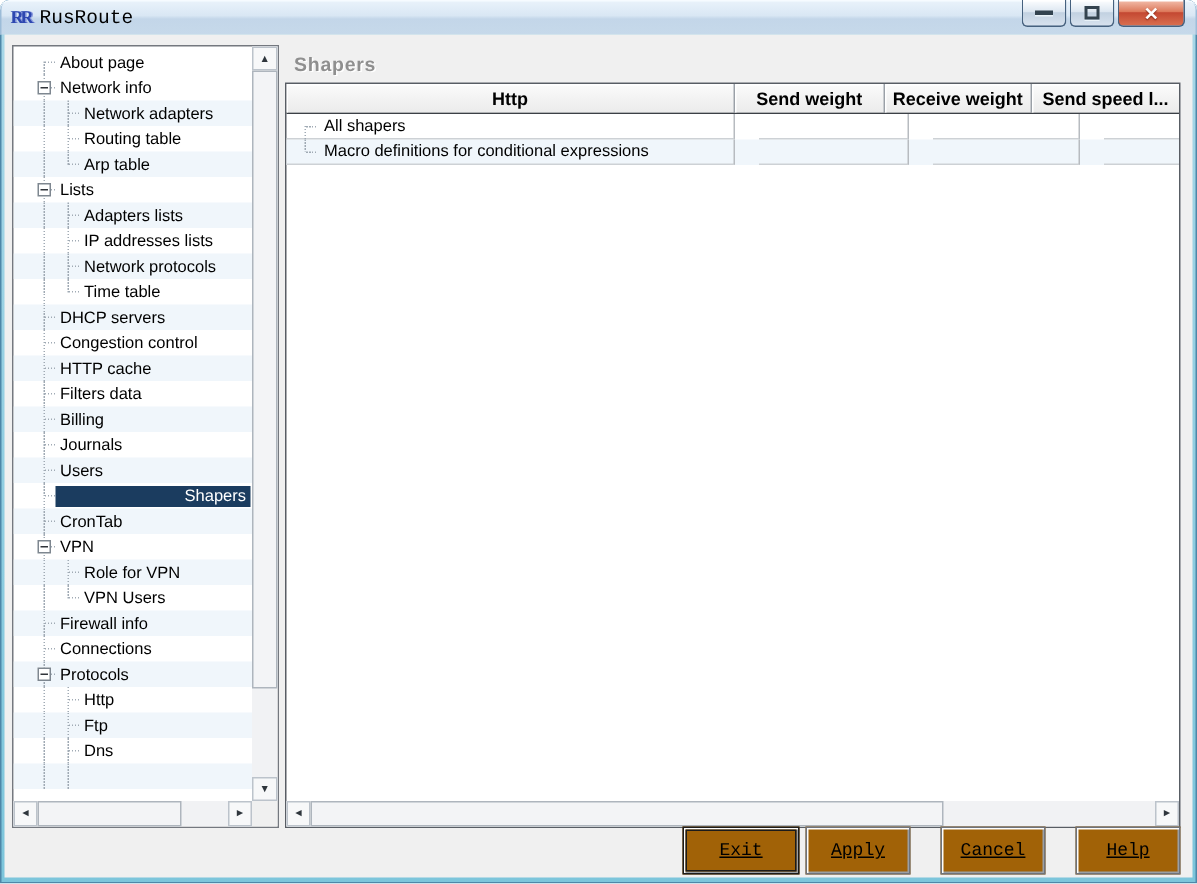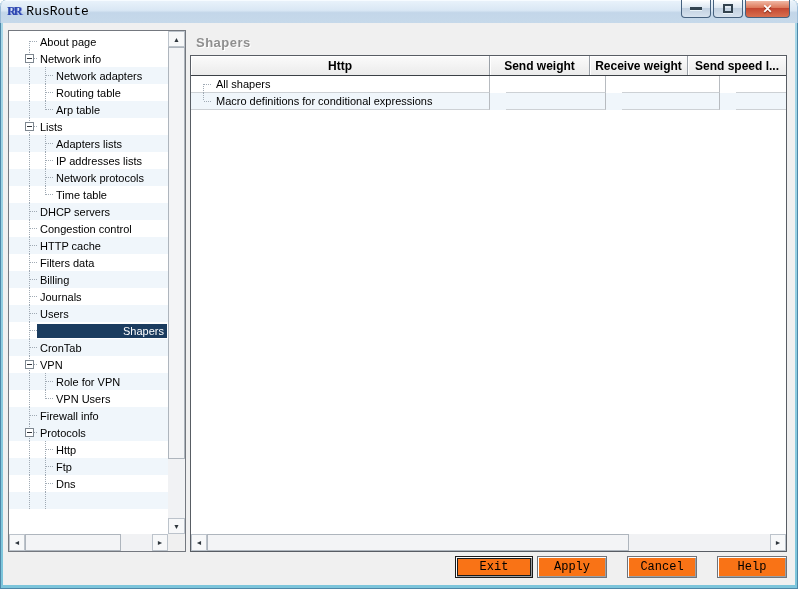--- a/index.html
+++ b/index.html
@@ -127,25 +127,25 @@
   .grid-row.r0 .gr-rail { top:8px; height:9px; }
   .grid-row.r1 .gr-rail { top:0; height:8px; }
   .gr-dash { position:absolute; left:13px; top:8px; width:8px; height:1px; background:repeating-linear-gradient(90deg,#a0aab4 0 1px,transparent 1px 2px); }
   .grid-hscroll { position:absolute; left:0; bottom:0; width:595px; height:17px; background:#f1f2f4; display:flex; }
   .grid-hscroll .sb-btn { width:16px; height:17px; }
   .grid-hscroll .hthumb { width:422px; }
 
   
   .footer { position:absolute; top:533px; right:8px; height:22px; display:flex; align-items:center; }
   .btn {
-    height:22px; background:#f97316;
+    height:32px; background:#a16207;
     border:1px solid #6f737a;
     box-shadow: inset 1px 1px 0 #fdfdfd, inset -1px -1px 0 #9b9fa4;
     display:flex; align-items:center; justify-content:center;
-    font:12px "Liberation Mono",monospace; color:#000;
+    font:12px "Liberation Mono",monospace; color:#000;text-decoration:underline;
   }
   .btn.exit { width:78px; margin-right:4px; }
   .btn.apply { width:70px; margin-right:20px; }
   .btn.cancel { width:70px; margin-right:20px; }
   .btn.help { width:70px; }
   .btn.default { border:1px solid #1b1b1b; outline:1px solid #1b1b1b; outline-offset:-3px; }
 </style>
 </head>
 <body>
 
@@ -324,20 +324,27 @@
     <i class="dash"></i>
 
     <span class="tree-label">VPN Users</span>
   </div>
           <div class="tree-row lvl0 stripe">
     <i class="rail-root"></i>
 
     <i class="dash"></i>
 
     <span class="tree-label">Firewall info</span>
+  </div>
+          <div class="tree-row lvl0">
+    <i class="rail-root"></i>
+
+    <i class="dash"></i>
+
+    <span class="tree-label">Connections</span>
   </div>
           <div class="tree-row lvl0 stripe parent">
     <i class="rail-root"></i>
 
     <i class="dash"></i>
     <i class="toggle"></i>
     <span class="tree-label">Protocols</span>
   </div>
           <div class="tree-row lvl1">
     <i class="rail-root"></i>

